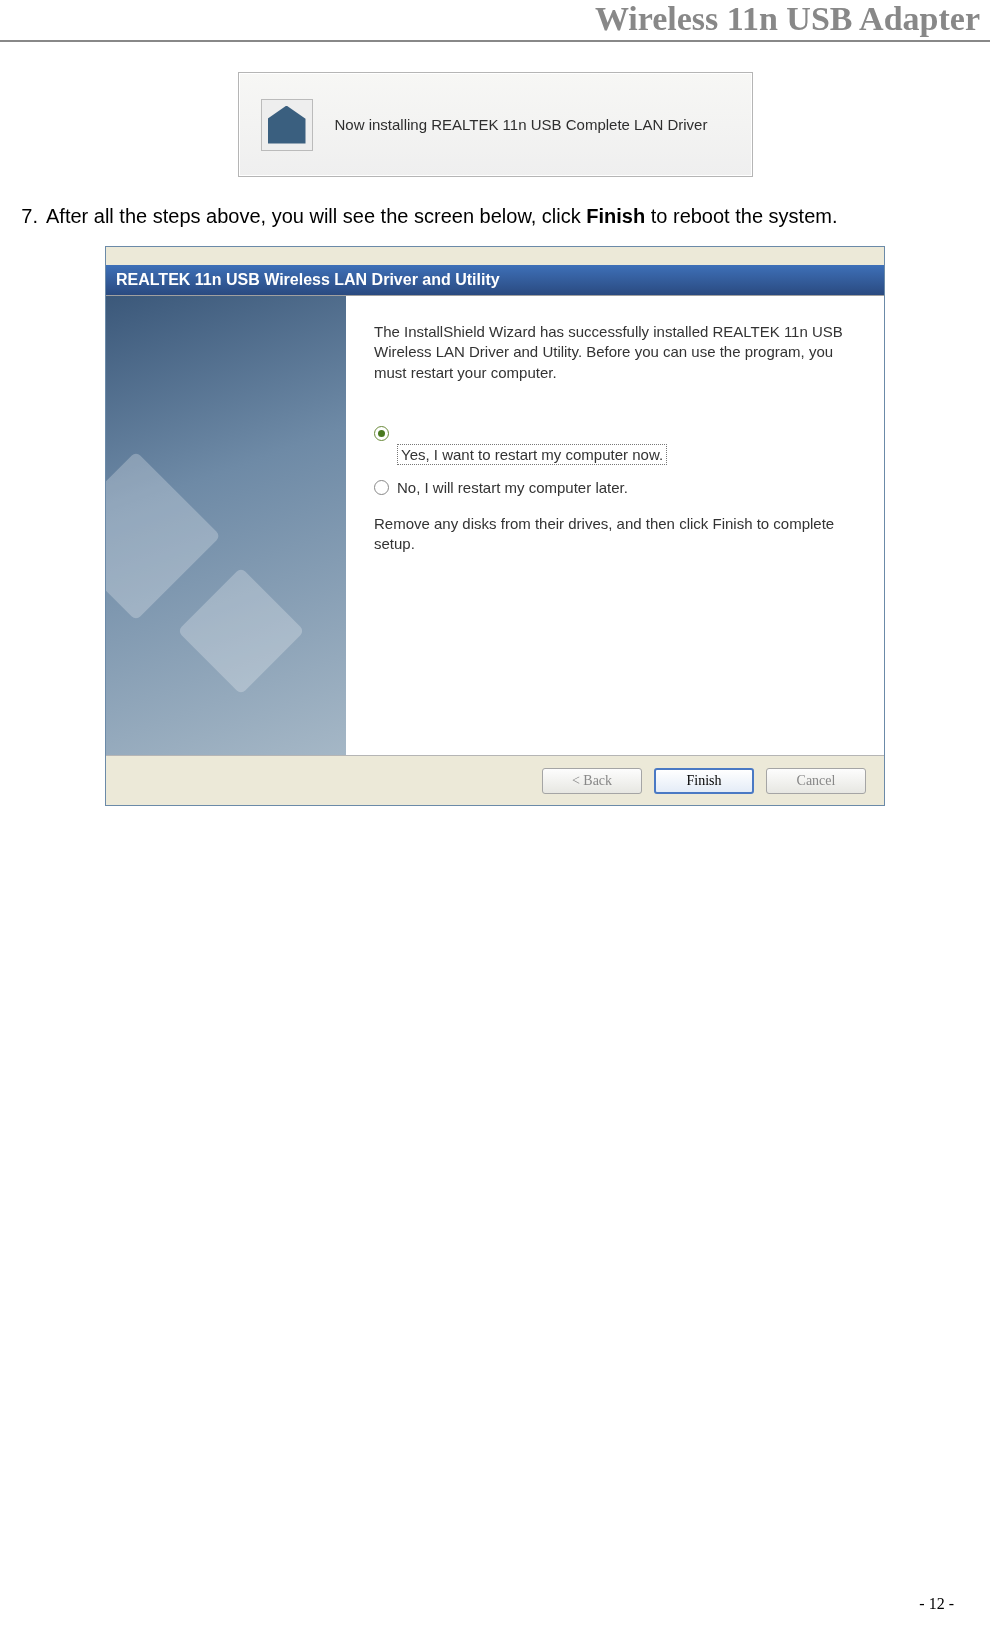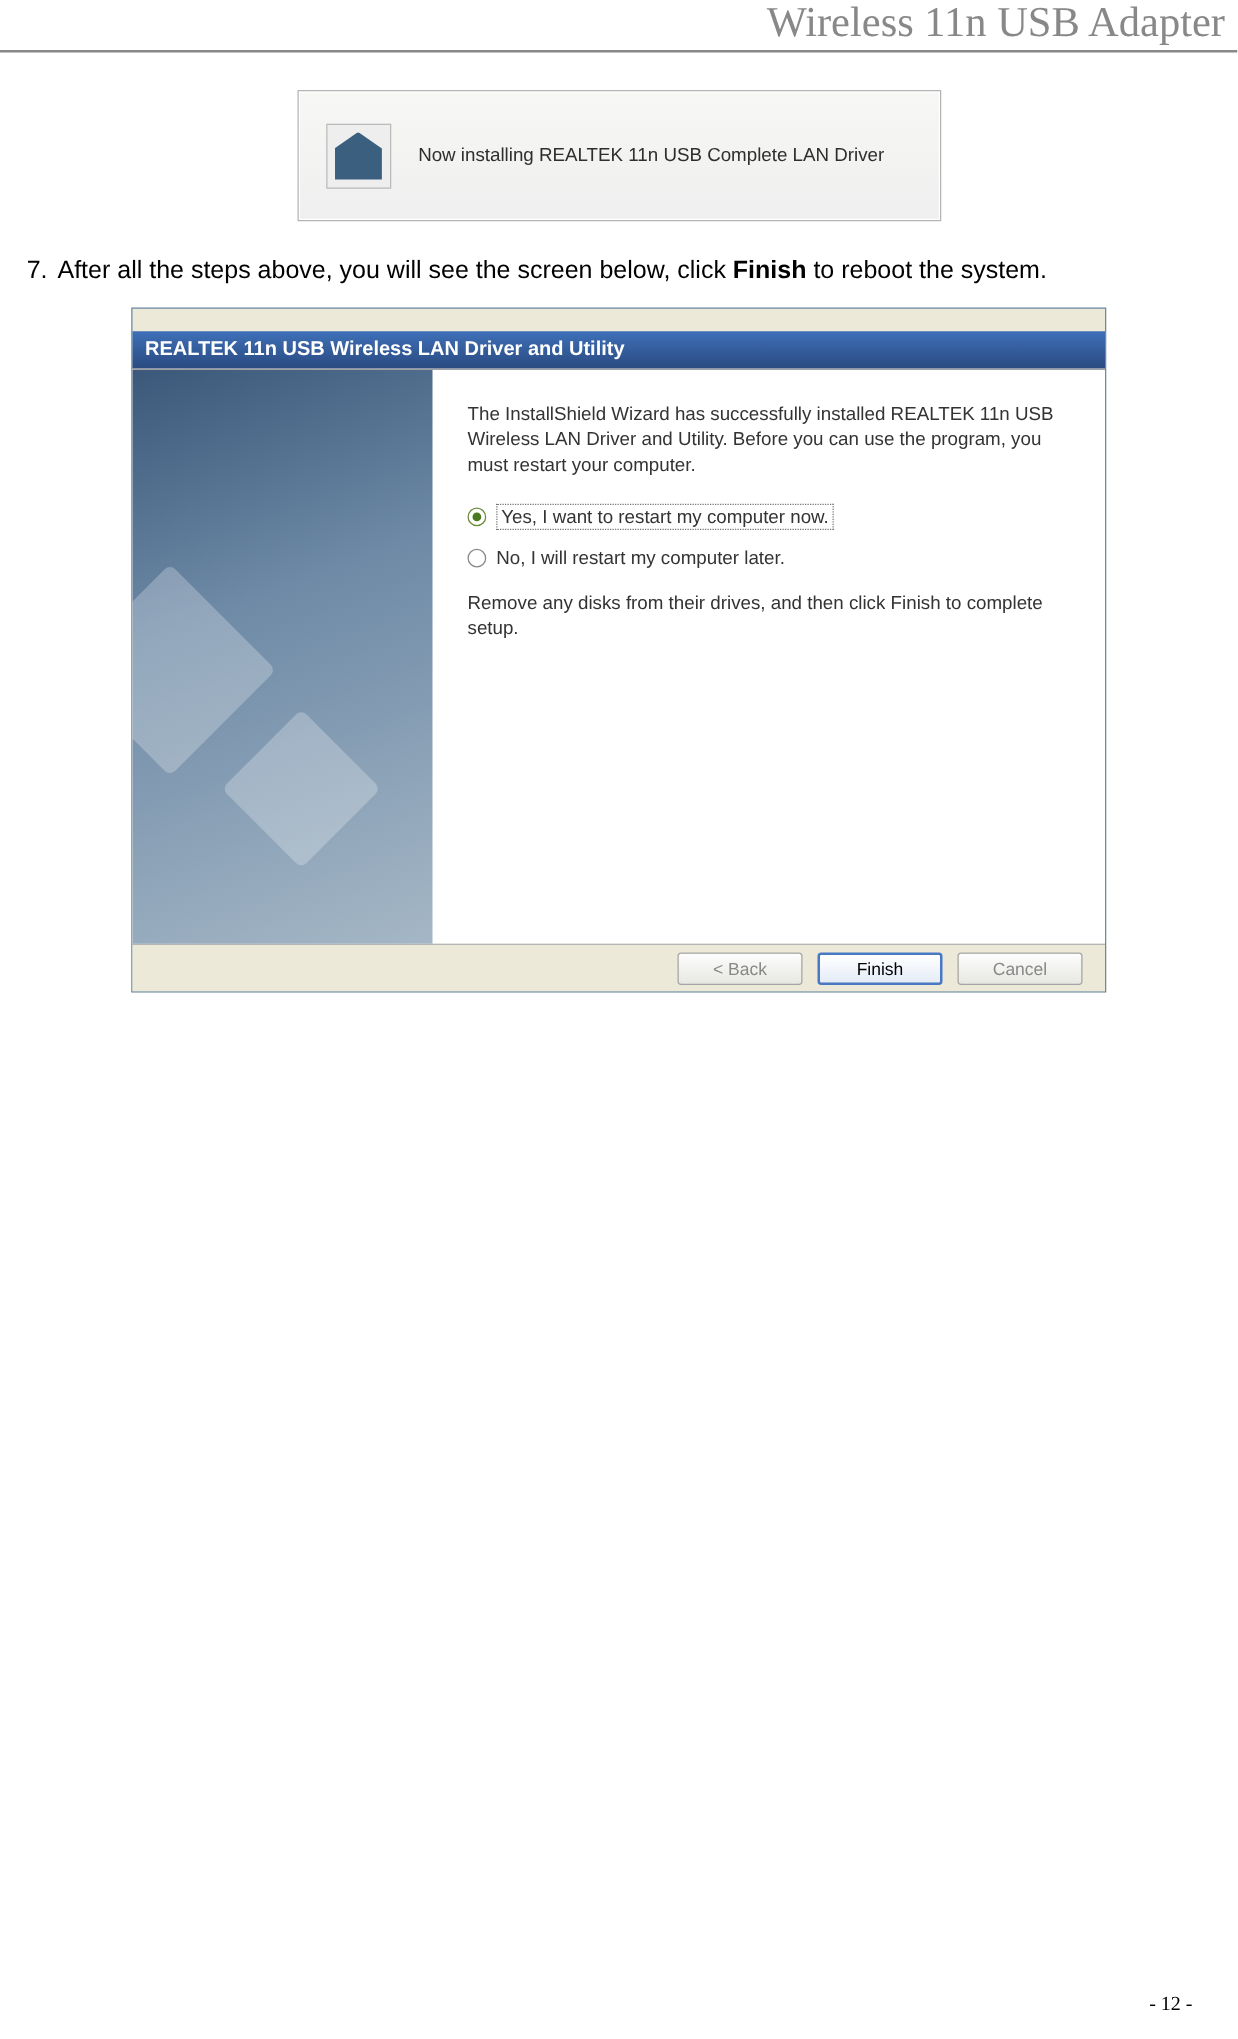--- a/index.html
+++ b/index.html
@@ -13,21 +13,21 @@
   }
   .header {
     text-align: right;
     padding: 0 10px 2px 0;
     border-bottom: 2px solid #888;
     margin: 0;
   }
   .header-title {
     font-family: "Times New Roman", Times, serif;
     font-size: 34px;
-    font-weight: normal;
+    font-weight: bold;
     color: #888;
   }
   .content { padding: 30px 10px 0 10px; }
 
   
   .banner-wrap { text-align: center; }
   .banner {
     display: inline-flex;
     align-items: center;
     width: 515px;
@@ -92,31 +92,32 @@
   .side-img::before { width:120px; height:120px; left:-30px; top:180px; transform:rotate(45deg); }
   .side-img::after  { width:90px; height:90px; left:90px; top:290px; transform:rotate(45deg); }
   .main-panel { flex:1; padding: 26px 28px 10px 28px; }
   .wizard-h { font-weight:bold; font-size:18px; margin-bottom:18px; font-family: Tahoma, Arial, sans-serif; }
   .wizard-p { font-size:15px; line-height:1.35; margin-bottom:20px; }
   .radio-row { display:flex; align-items:center; gap:8px; margin: 14px 0; font-size:15px; }
   .radio { width:15px; height:15px; border:1px solid #6a8a3a; border-radius:50%; display:inline-flex; align-items:center; justify-content:center; background:#fff; }
   .radio.sel::after { content:""; width:7px; height:7px; background:#4a7a20; border-radius:50%; display:block; }
   .radio.unsel { border-color:#888; }
   .radio-label { }
-  .radio-label.boxed { border:1px dotted #777; padding:1px 3px; }
+  .radio-label.boxed { border:1px dotted #777; padding:1px 3px;margin-top:41px; }
 
   .button-bar {
-    height:38px;
+    height:50px;
     border-top:1px solid #b5b5b5;
     display:flex;
     justify-content:flex-end;
     align-items:center;
     gap:12px;
     padding: 0 18px;
     background:#ece9d8;
+    font-family:Liberation Serif, serif;
   }
   .btn {
     width:100px; height:26px;
     border:1px solid #a5a5a5;
     background:linear-gradient(#fdfdfd,#e7e7e2);
     font-size:14px;
     display:flex; align-items:center; justify-content:center;
     border-radius:3px;
     color:#888;
   }

